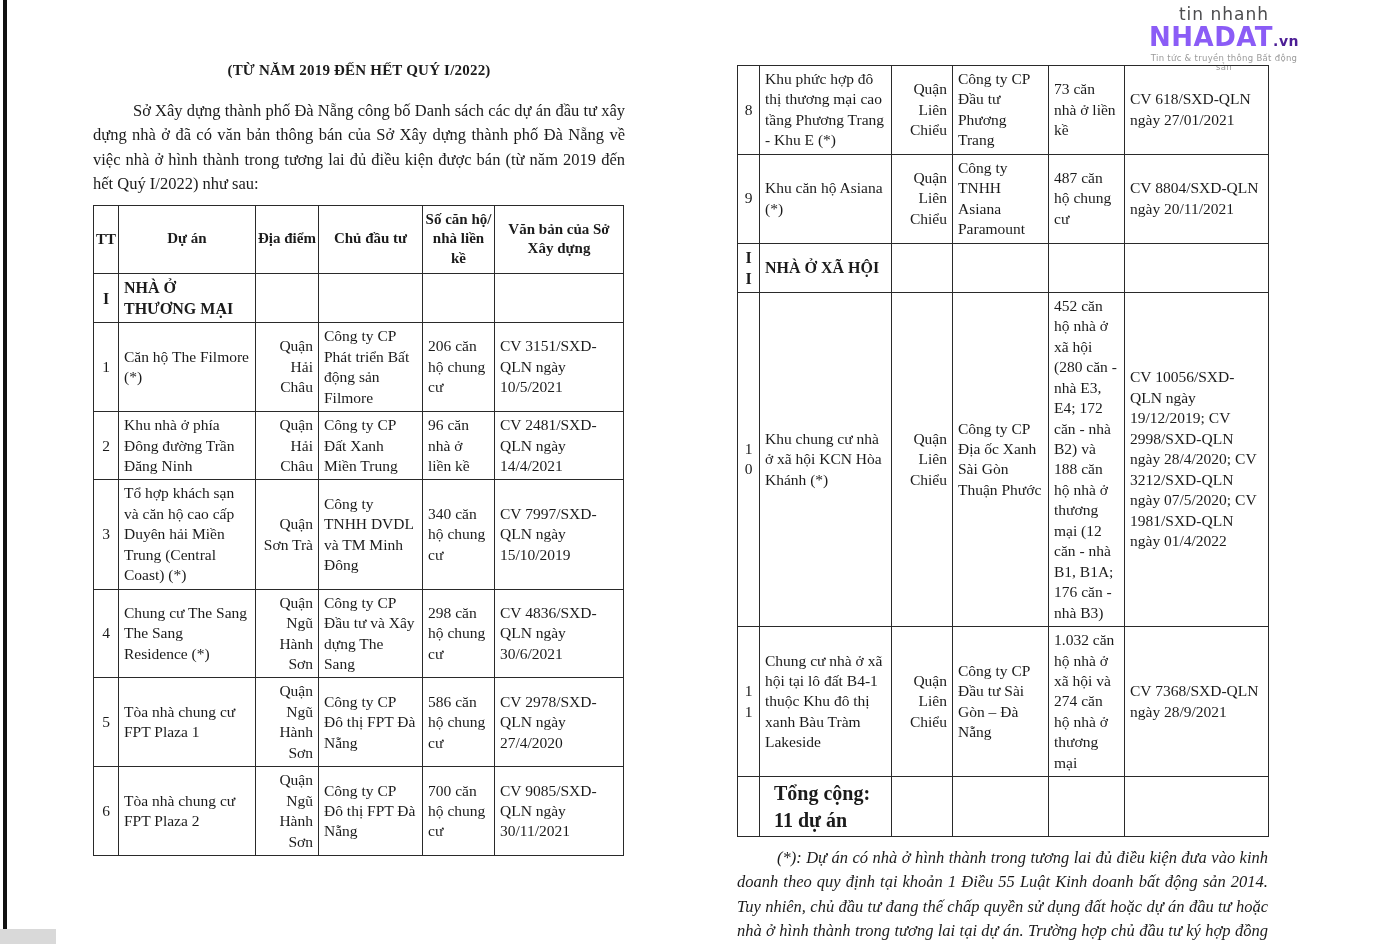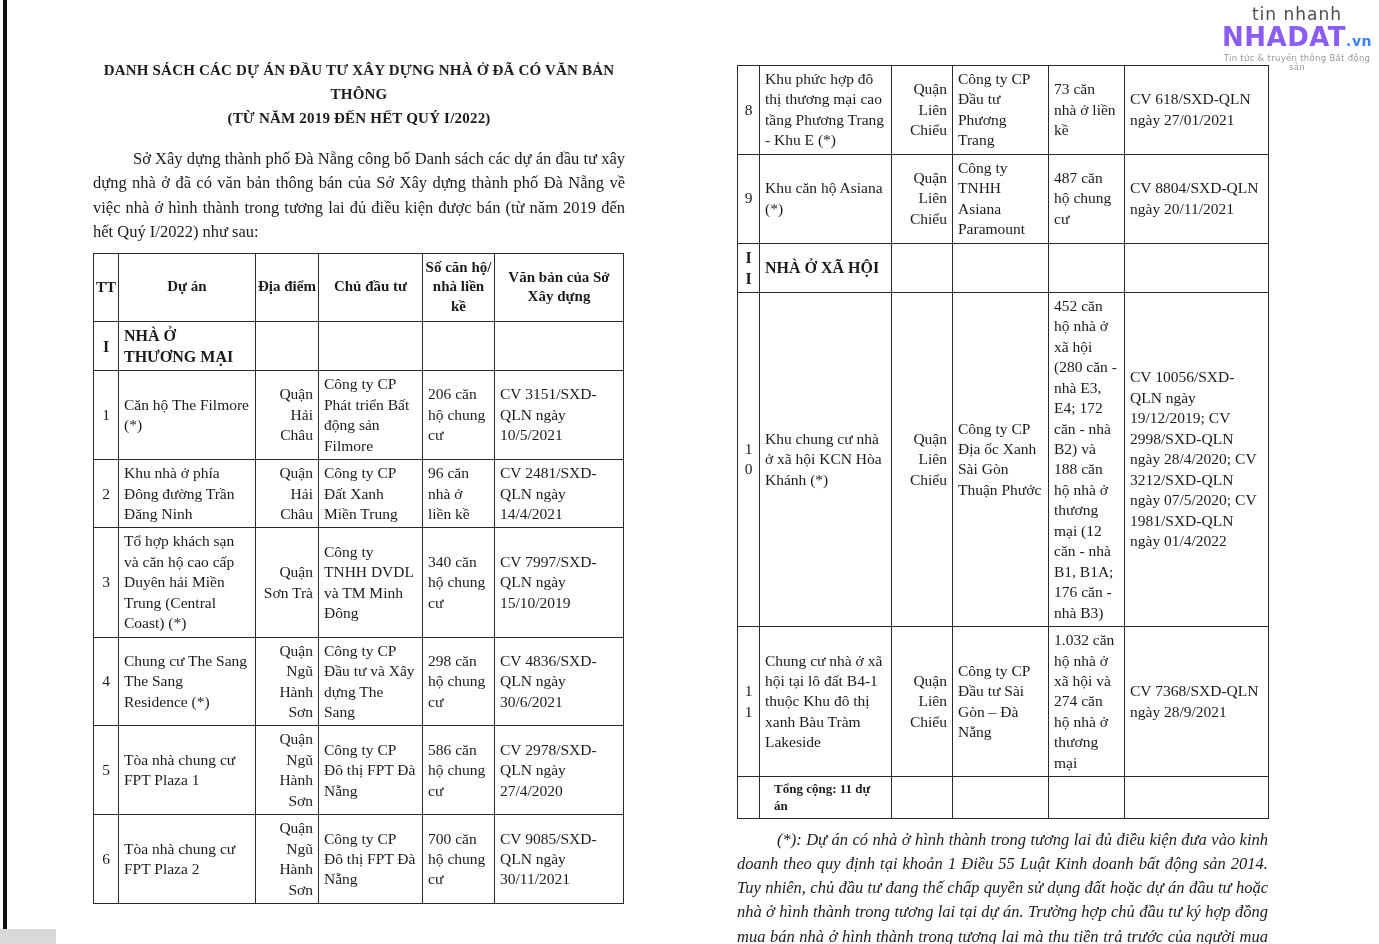--- a/index.html
+++ b/index.html
@@ -14,21 +14,21 @@
   .scan-edge{
     position:absolute;left:3px;top:0;width:4px;height:930px;
     background:#111;
   }
   .scan-smudge{
     position:absolute;left:0;top:929px;width:56px;height:15px;
     background:#d9d9d9;
   }
   
   .logo{
-    position:absolute;left:1222px;top:6px;width:150px;
+    position:absolute;left:1149px;top:6px;width:150px;
     font-family:"DejaVu Sans","Liberation Sans",sans-serif;
     text-align:center;line-height:1.05;
   }
   .logo .l1{font-size:17px;font-weight:500;letter-spacing:1px;}
   .logo .l2{font-size:26px;font-weight:bold;letter-spacing:0.5px;}
   .logo .l2 .tld{font-size:14px;font-weight:bold;}
   .logo .l3{font-size:8.5px;margin-top:3px;letter-spacing:0.3px;}
   
   .col-left{position:absolute;left:93px;top:58px;width:532px;}
   .doc-title{
@@ -43,46 +43,45 @@
   table{border-collapse:collapse;table-layout:fixed;width:530px;margin-top:8px;}
   td,th{
     border:1.5px solid #2a2a2a;padding:3px 5px;vertical-align:middle;
     font-size:15.5px;line-height:1.32;overflow-wrap:break-word;
   }
   th{font-weight:bold;text-align:center;font-size:15px;padding:4px 2px;}
   th.col-tt{word-break:break-all;line-height:1.25;}
   td.col-tt{text-align:center;}
   td.col-dia_diem{text-align:right;}
   tr.section td{font-weight:bold;font-size:16px;}
-  tr.total td{font-weight:bold;font-size:13px;padding-left:14px;}
+  tr.total td{font-weight:bold;font-size:20px;padding-left:14px;}
   
   .col-right{position:absolute;left:737px;top:60px;width:531px;}
   .col-right table{width:531px;margin-top:5px;}
   .footnote{
     margin-top:9px;font-size:16.5px;line-height:1.47;text-align:justify;
     font-style:italic;
   }
   .footnote .indent{display:inline-block;width:40px;}
 </style>
 </head>
 <body>
 
 <div class="page">
   <div class="scan-edge"></div>
   <div class="scan-smudge"></div>
 
   <div class="logo">
     <div class="l1" style="color: rgb(77, 77, 79);">tin nhanh</div>
-    <div class="l2"><span style="color: #8b5cf6;">NHADAT</span><span class="tld" style="color: #3b82f6;">.vn</span></div>
+    <div class="l2"><span style="color: #8b5cf6;">NHADAT</span><span class="tld" style="color: #4c1d95;">.vn</span></div>
     <div class="l3" style="color: rgb(154, 154, 154);">Tin tức &amp; truyền thông Bất động sản</div>
   </div>
 
   <div class="col-left">
     <div class="doc-title">
-      <div>DANH SÁCH CÁC DỰ ÁN ĐẦU TƯ XÂY DỰNG NHÀ Ở ĐÃ CÓ VĂN BẢN THÔNG</div>
       <div>(TỪ NĂM 2019 ĐẾN HẾT QUÝ I/2022)</div>
     </div>
     <div class="intro"><span class="indent"></span><span>Sở Xây dựng thành phố Đà Nẵng công bố Danh sách các dự án đầu tư xây dựng nhà ở đã có văn bản thông bán của Sở Xây dựng thành phố Đà Nẵng về việc nhà ở hình thành trong tương lai đủ điều kiện được bán (từ năm 2019 đến hết Quý I/2022) như sau:</span></div>
 
     <table>
       <colgroup>
         <col style="width:25px">
           <col style="width:137px">
           <col style="width:63px">
         <col style="width:104px">

